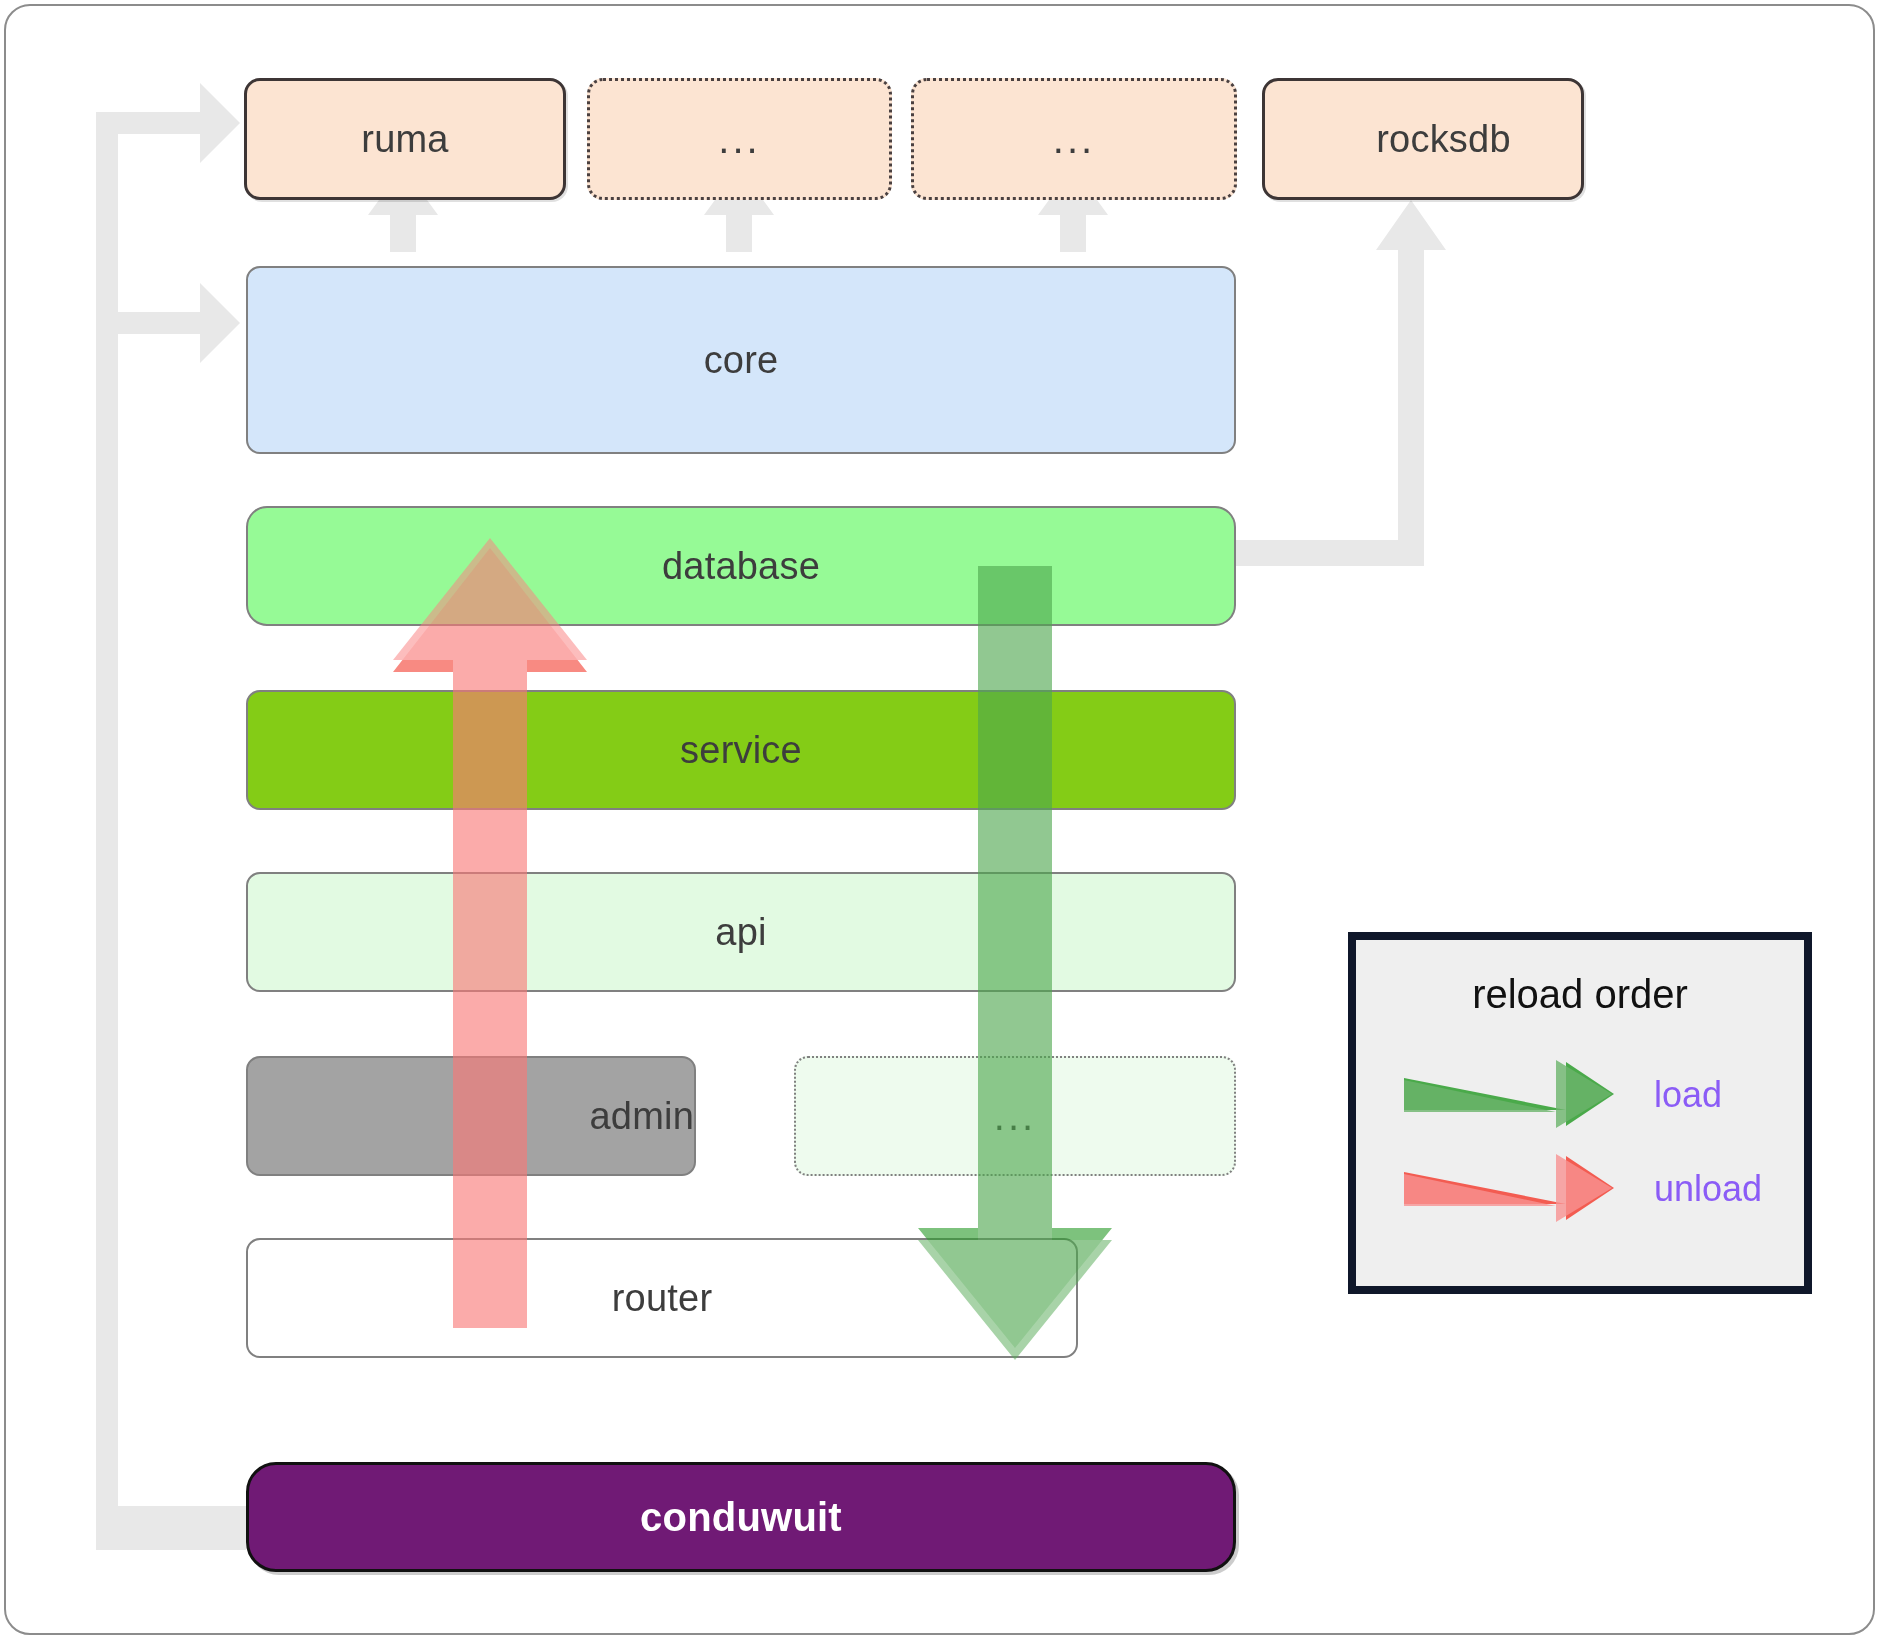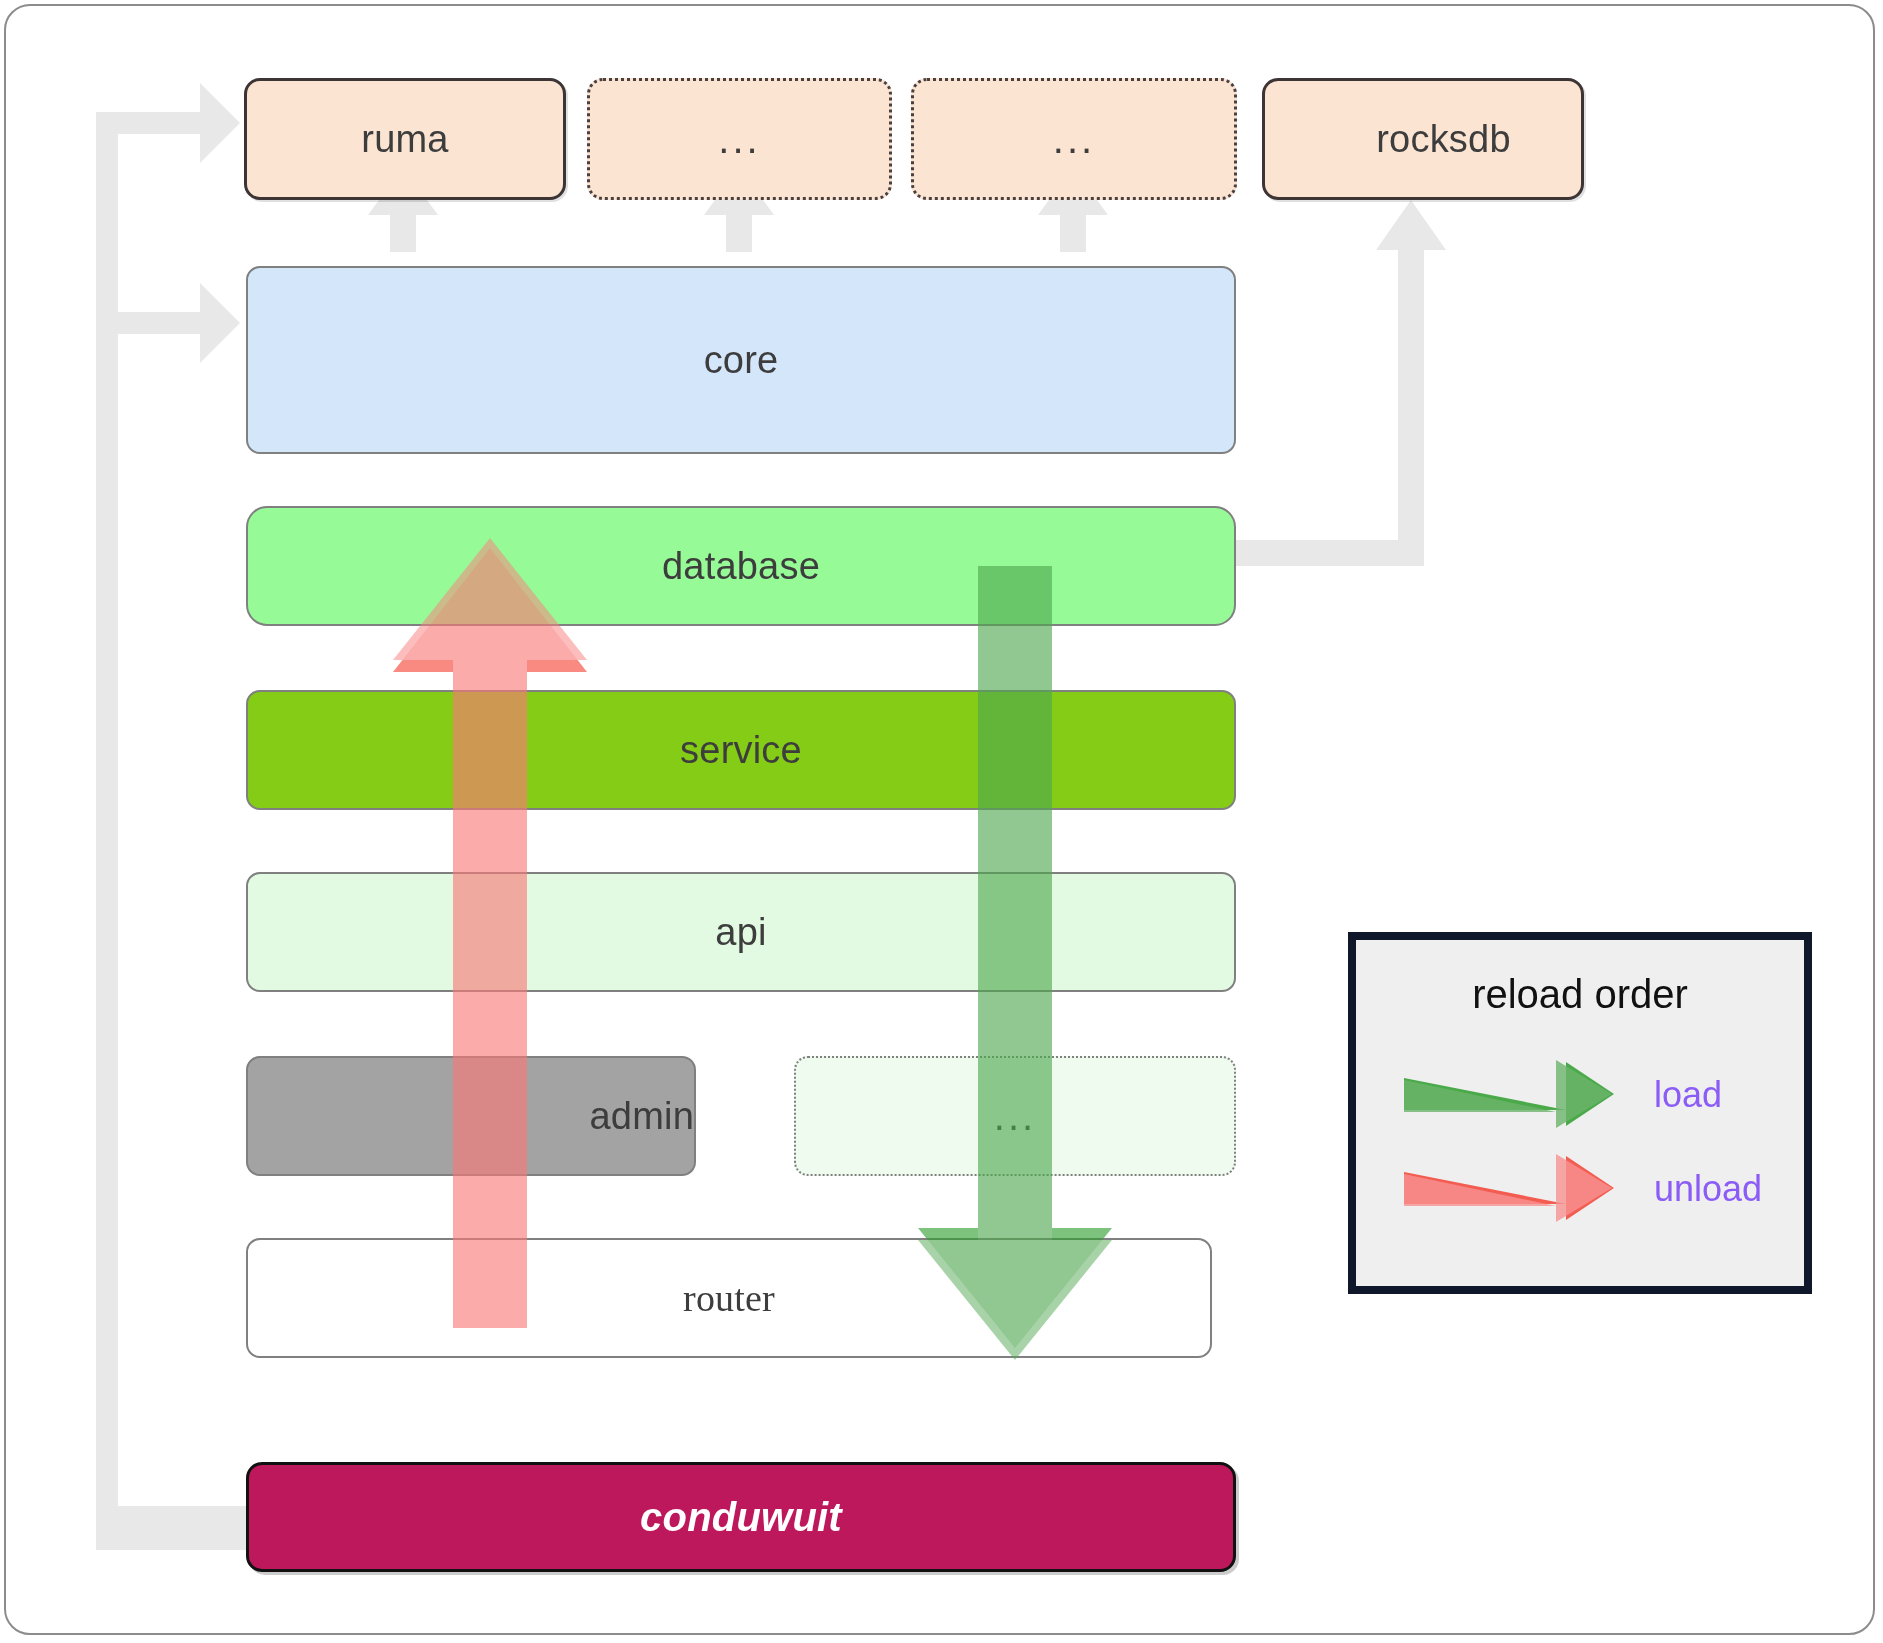--- a/index.html
+++ b/index.html
@@ -52,28 +52,27 @@
 
   
   .layer {
     border: 2px solid #808080;
     border-radius: 14px;
   }
   .layer.dotted { border: 2px dotted #808080; }
 
   
   .root {
-    background: #be185d;
+    background: #701a75;
     border: 3px solid #111111;
-    border-radius: 16px;
+    border-radius: 30px;
     color: #ffffff;
     font-weight: bold;
     font-size: 40px;
     box-shadow: 3px 3px 0 rgba(0,0,0,.2);
-    font-style: italic;
   }
 
   
   #legend {
     position: absolute;
     background: #efefef;
     border: 8px solid #0f172a;
     box-sizing: border-box;
     margin-left: 7px;
   }
@@ -156,21 +155,21 @@
   </div>
 
   <div class="node layer" style="left:246px; top:1056px; width:450px; height:120px; background:#a3a3a3;justify-content:flex-end;">
     <span class="lbl">admin</span>
   </div>
 
   <div class="node layer dotted" style="left:794px; top:1056px; width:442px; height:120px; background:#eefbee;">
     <span class="lbl dots">...</span>
   </div>
 
-  <div class="node layer" style="left:246px; top:1238px; width:966px; height:120px; background:#ffffff;font-family:Liberation Serif, serif;">
+  <div class="node layer" style="left:246px; top:1238px; width:832px; height:120px; background:#ffffff;">
     <span class="lbl">router</span>
   </div>
 
   <svg class="overlay" viewBox="0 0 1883 1643">
 
     <g opacity="0.62">
       <path d="M 453 1328 L 453 672 L 393 672 L 490 548 L 587 672 L 527 672 L 527 1328 Z" fill="#f44336"></path>
       <path d="M 453 1328 L 453 660 L 393 660 L 490 538 L 587 660 L 527 660 L 527 1328 Z" fill="#fa8282" opacity="0.85"></path>
     </g>
 

